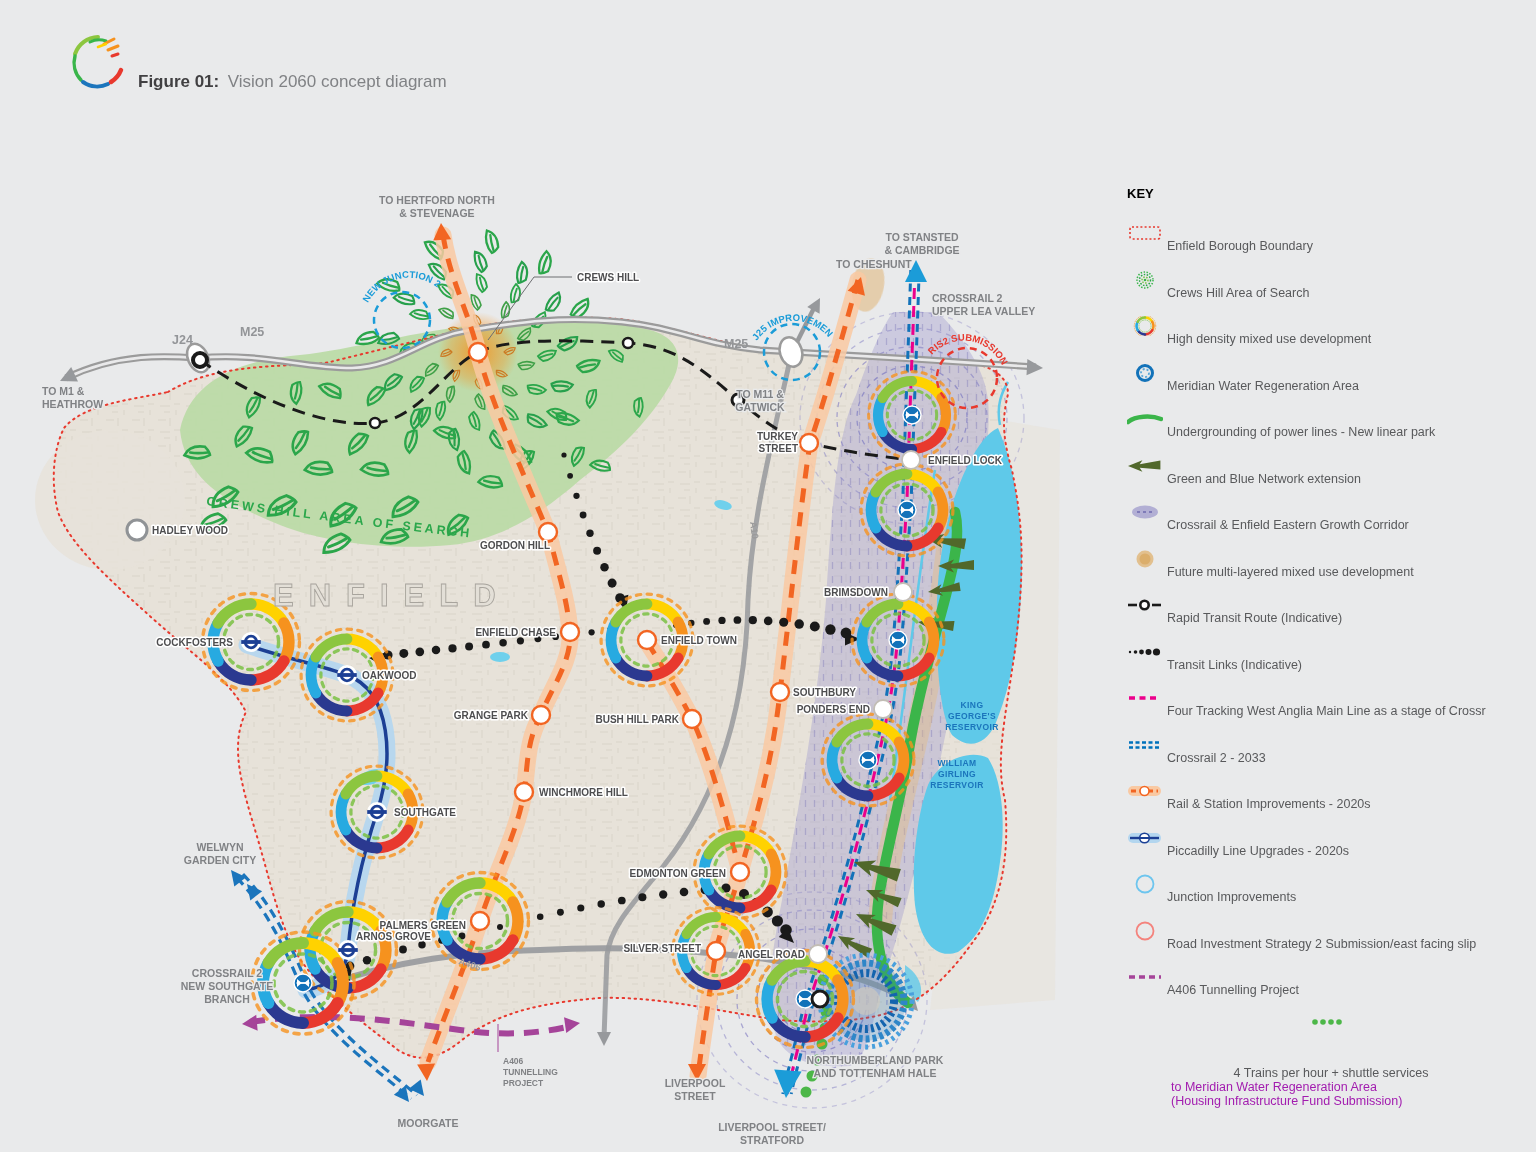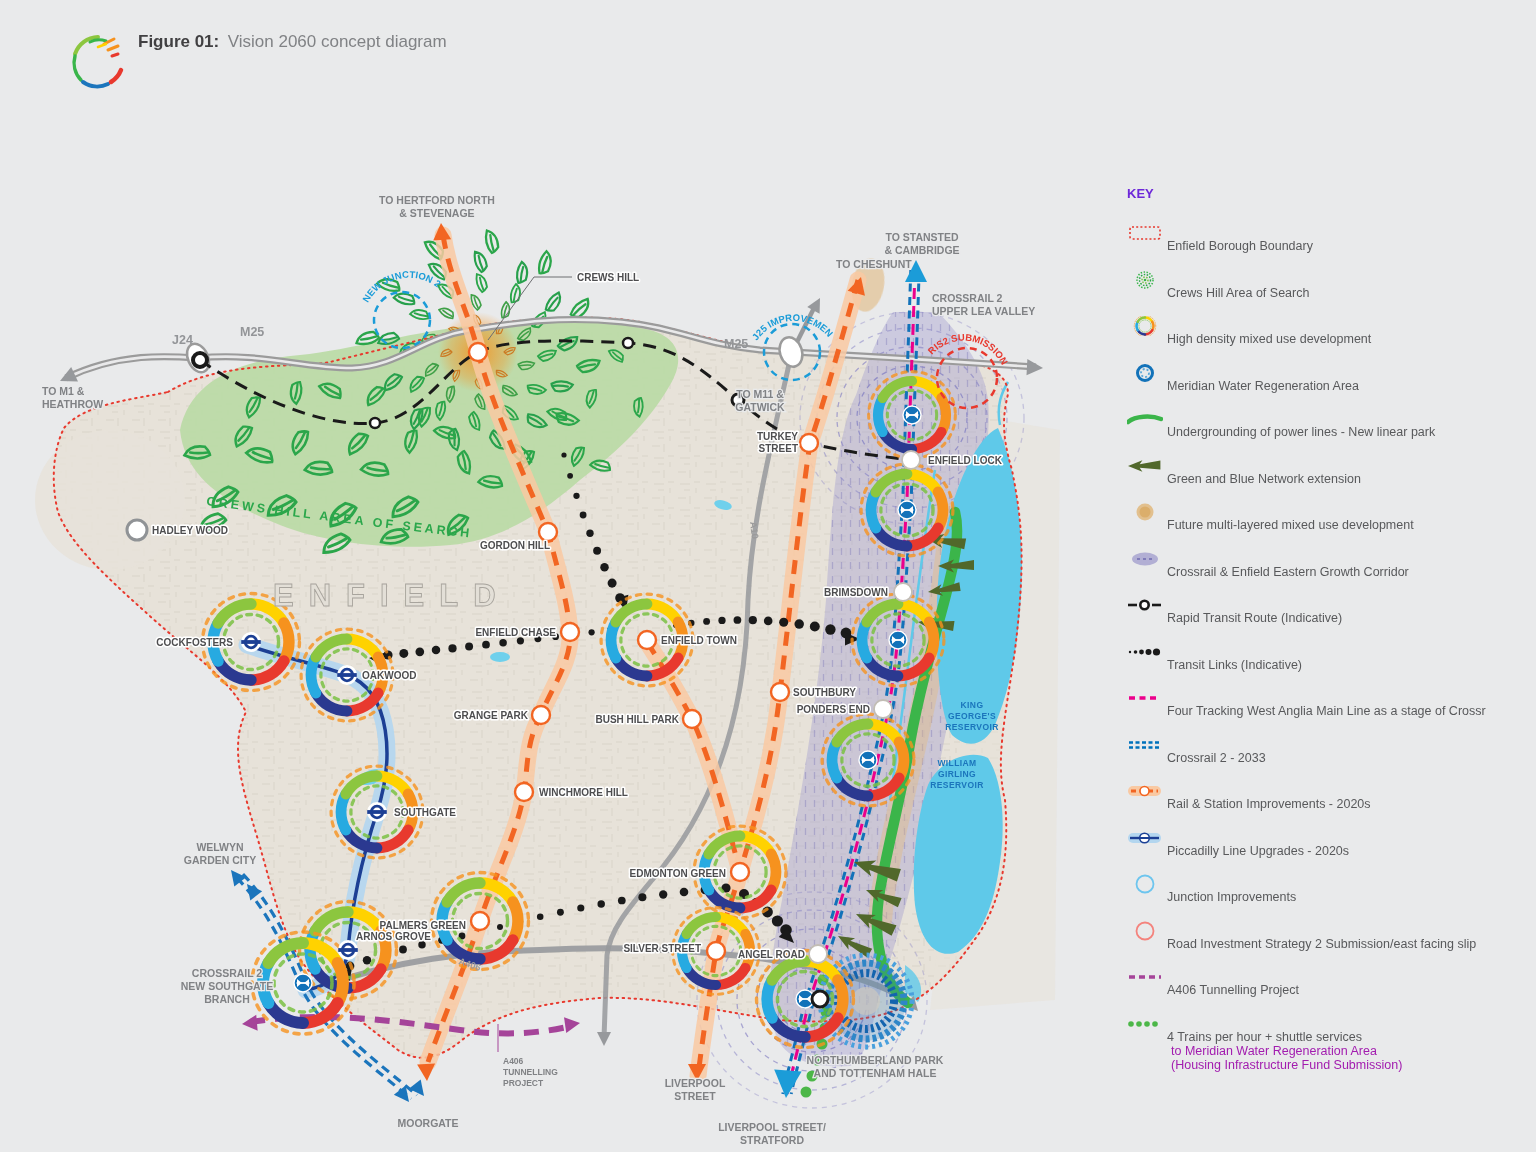--- a/index.html
+++ b/index.html
@@ -11,26 +11,26 @@
   .ctr{text-anchor:middle;}
   .end{text-anchor:end;}
   .road{font-size:12.5px;font-weight:bold;fill:#939598;}
   .roadsm{font-size:9.5px;font-weight:bold;fill:#9B9B9B;}
   .bluecurve{font-size:9.5px;font-weight:bold;fill:#1B9CD8;}
   .redcurve{font-size:9.5px;font-weight:bold;fill:#E8392E;}
   .greencurve{font-size:12.5px;font-weight:bold;fill:#2BA74B;letter-spacing:3px;}
   .enftxt{font-size:31px;font-weight:bold;fill:#E3DFD7;stroke:#A8A49D;stroke-width:0.9;letter-spacing:15px;}
   .resv{font-size:8.5px;font-weight:bold;fill:#1B75BC;text-anchor:middle;letter-spacing:.4px;}
   
-  #hdr{position:absolute;left:68px;top:32px;display:flex;align-items:flex-start;gap:10px;}
+  #hdr{position:absolute;left:68px;top:32px;display:flex;align-items:flex-end;gap:10px;}
   #hdr .t1{font-size:17px;font-weight:bold;color:#414042;}
   #hdr .t2{font-size:17px;color:#808285;margin-left:4px;}
   
   #keypanel{position:absolute;left:1127px;top:186px;width:404px;}
-  #keypanel .ktitle{font-size:13px;font-weight:bold;color:#6d28d9;margin-bottom:12px;}
+  #keypanel .ktitle{font-size:13px;font-weight:bold;color:#000000;margin-bottom:12px;}
   .krow{display:flex;align-items:center;margin-bottom:6.5px;min-height:18px;}
   .kicon{width:36px;height:18px;flex:0 0 36px;display:flex;align-items:center;justify-content:center;}
   .klabel{font-size:12.5px;color:#58595B;margin-left:4px;white-space:nowrap;margin-top:26px;}
   .ksub{font-size:12.5px;color:#a21caf;margin-left:44px;white-space:nowrap;line-height:14.5px;}
 </style>
 </head>
 <body>
 
 <div id="canvas">
 
@@ -616,35 +616,35 @@
     <div class="krow">
       <span class="kicon">
           <svg width="36" height="18">
             <use href="#garrow" transform="translate(1,9) scale(0.9)"></use>
           </svg>
         </span>
       <span class="klabel">Green and Blue Network extension</span>
     </div>
     <div class="krow">
       <span class="kicon">
+          <svg width="36" height="18">
+            <ellipse cx="18" cy="9" rx="13" ry="6.5" fill="#A8A4D0" opacity=".85"></ellipse>
+            <path d="M10,9 h3 M16,9 h3 M22,9 h3" stroke="#6F6BAE" stroke-width="1.5"></path>
+          </svg>
+        </span>
+      <span class="klabel">Crossrail &amp; Enfield Eastern Growth Corridor</span>
+    </div>
+    <div class="krow">
+      <span class="kicon">
           <svg width="36" height="20">
             <circle cx="18" cy="10" r="8.5" fill="#E0B97E" opacity=".85"></circle>
             <circle cx="18" cy="10" r="5.5" fill="#D9A963" opacity=".8"></circle>
           </svg>
         </span>
       <span class="klabel">Future multi-layered mixed use development</span>
-    </div>
-    <div class="krow">
-      <span class="kicon">
-          <svg width="36" height="18">
-            <ellipse cx="18" cy="9" rx="13" ry="6.5" fill="#A8A4D0" opacity=".85"></ellipse>
-            <path d="M10,9 h3 M16,9 h3 M22,9 h3" stroke="#6F6BAE" stroke-width="1.5"></path>
-          </svg>
-        </span>
-      <span class="klabel">Crossrail &amp; Enfield Eastern Growth Corridor</span>
     </div>
     <div class="krow">
       <span class="kicon">
           <svg width="36" height="18">
             <line x1="1" y1="9" x2="10" y2="9" stroke="#1A1A1A" stroke-width="2.6"></line>
             <circle cx="17.5" cy="9" r="4.2" fill="#fff" stroke="#1A1A1A" stroke-width="2.6"></circle>
             <line x1="25" y1="9" x2="34" y2="9" stroke="#1A1A1A" stroke-width="2.6"></line>
           </svg>
         </span>
       <span class="klabel">Rapid Transit Route (Indicative)</span>
@@ -716,21 +716,21 @@
       <span class="klabel">Road Investment Strategy 2 Submission/east facing slip</span>
     </div>
     <div class="krow">
       <span class="kicon">
           <svg width="36" height="18">
             <line x1="2" y1="9" x2="34" y2="9" stroke="#A54499" stroke-width="3.6" stroke-dasharray="6 4"></line>
           </svg>
         </span>
       <span class="klabel">A406 Tunnelling Project</span>
     </div>
-    <div class="krow" style="margin-bottom:0;">
+    <div class="krow" style="margin-bottom:0;flex-direction:column;">
       <span class="kicon">
           <svg width="36" height="18" fill="#4CB748">
             <circle cx="4" cy="9" r="2.8"></circle>
             <circle cx="12" cy="9" r="2.8"></circle>
             <circle cx="20" cy="9" r="2.8"></circle>
             <circle cx="28" cy="9" r="2.8"></circle>
           </svg>
         </span>
       <span class="klabel">4 Trains per hour + shuttle services</span>
     </div>

